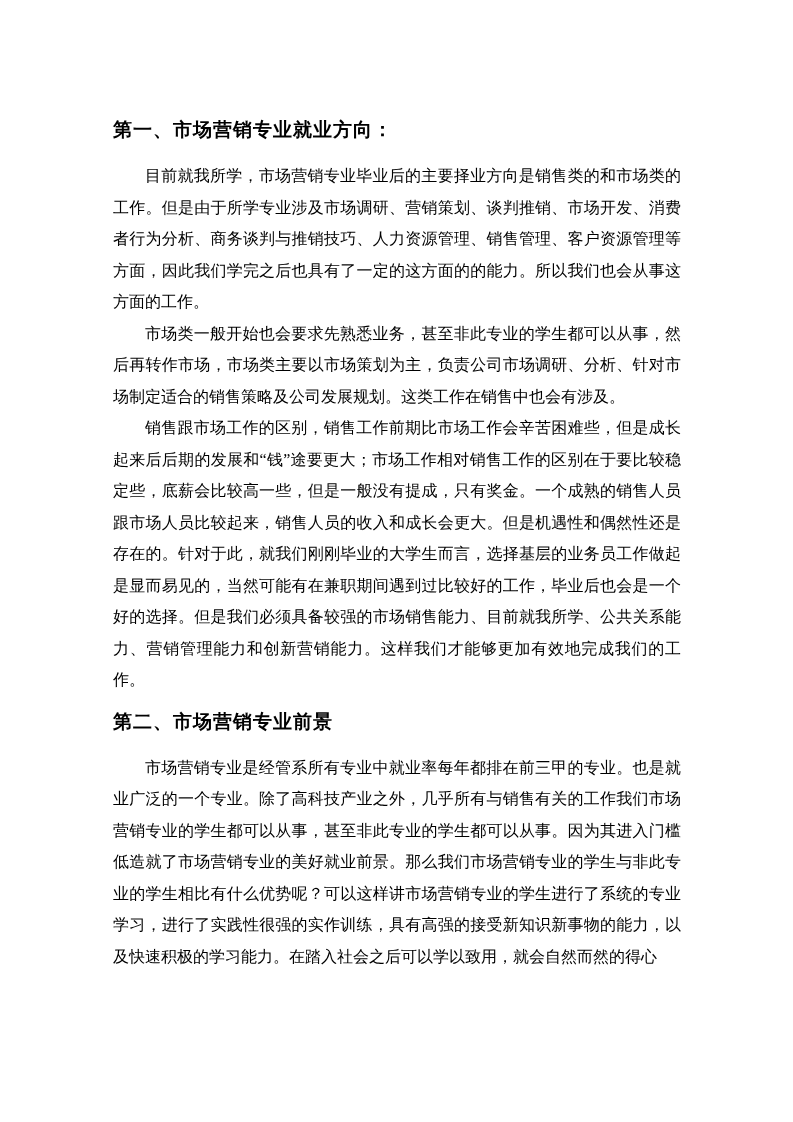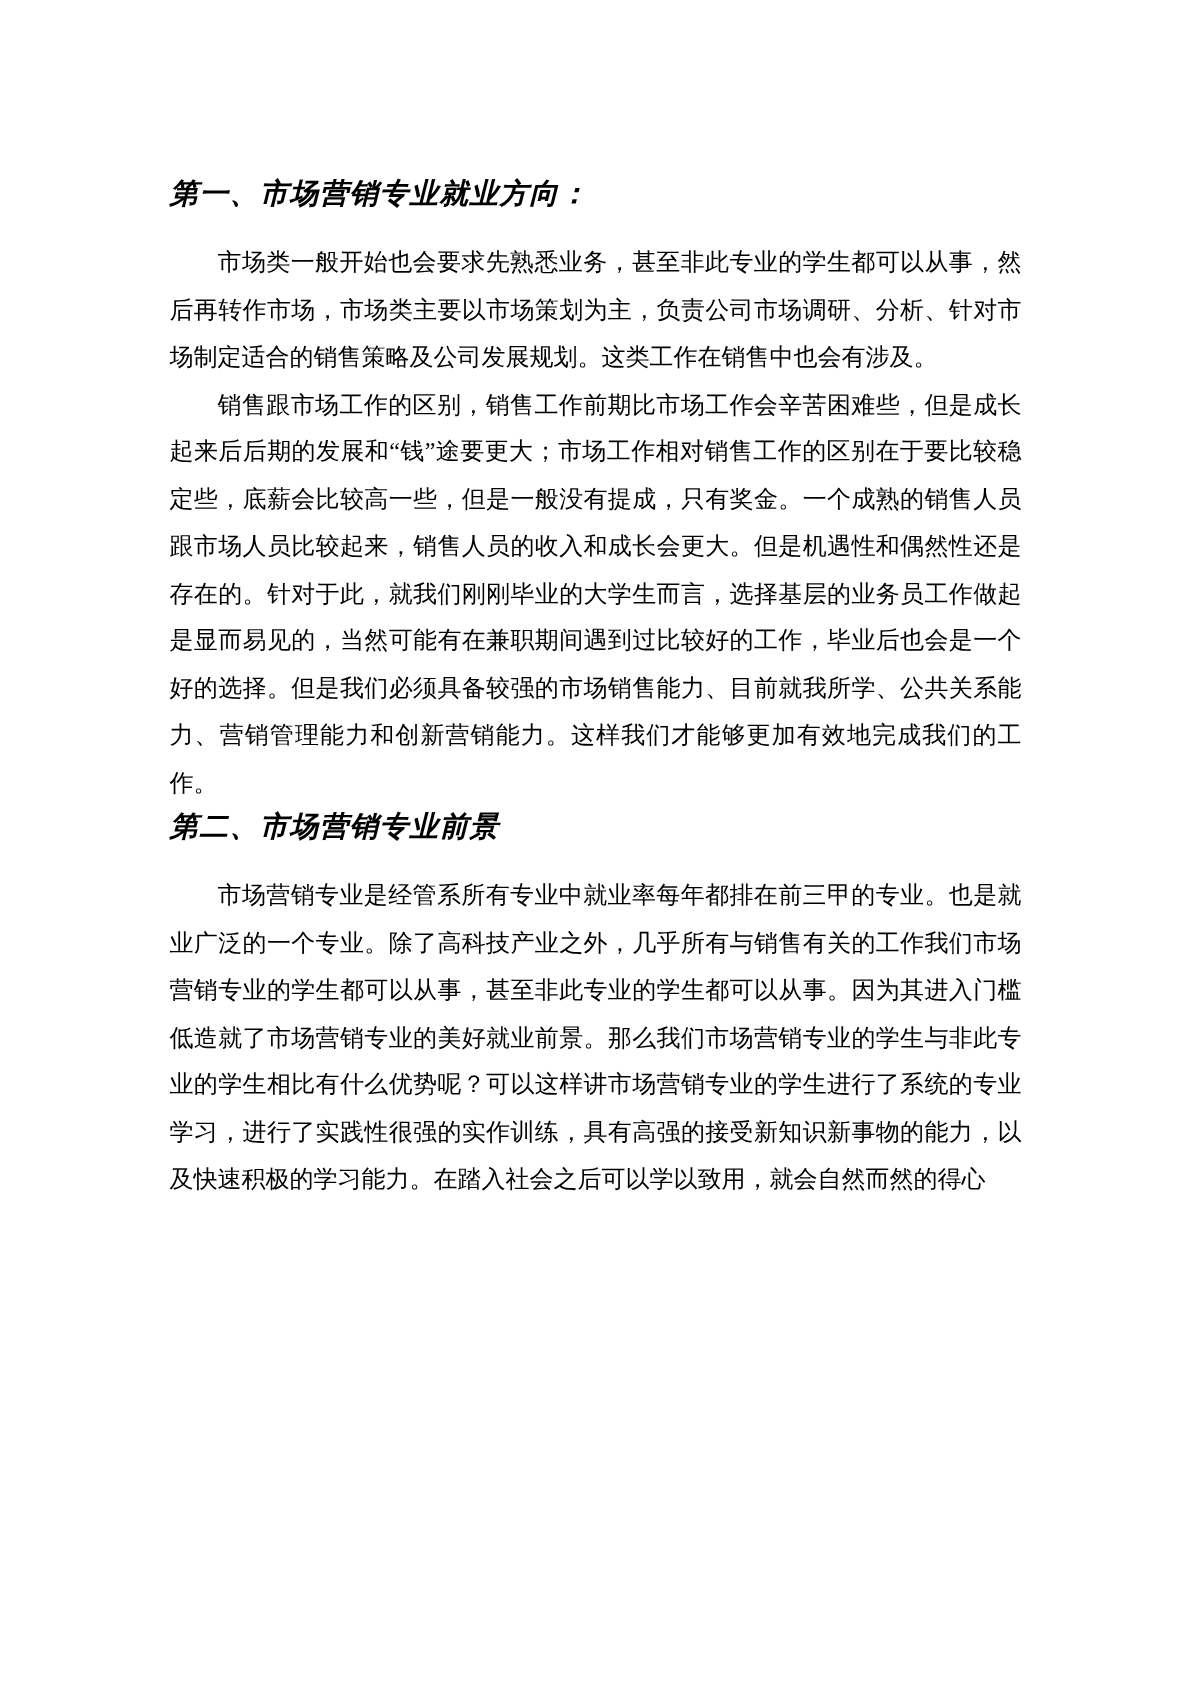--- a/index.html
+++ b/index.html
@@ -20,43 +20,44 @@
     padding: 116px 112px 0 113px;
   }
   .doc-heading {
     font-family: "Liberation Sans", "DejaVu Sans", sans-serif;
     font-size: 19px;
     font-weight: bold;
     color: #000000;
     line-height: 28px;
     margin: 0 0 16px 0;
     letter-spacing: 1px;
-    font-style: italic;
   }
   .doc-heading.second {
+    margin-top: 12px;
   }
   .doc-paragraph {
     font-family: "Liberation Serif", "DejaVu Serif", serif;
     font-size: 16px;
     color: #000000;
     line-height: 31.5px;
     margin: 0;
     text-indent: 2em;
     text-align: justify;
     text-justify: inter-ideograph;
   }
 </style>
 </head>
 <body>
 
 <div class="page">
   <div class="content">
 
     <h1 class="doc-heading">第一、市场营销专业就业方向：</h1>
 
+    <p class="doc-paragraph">目前就我所学，市场营销专业毕业后的主要择业方向是销售类的和市场类的工作。但是由于所学专业涉及市场调研、营销策划、谈判推销、市场开发、消费者行为分析、商务谈判与推销技巧、人力资源管理、销售管理、客户资源管理等方面，因此我们学完之后也具有了一定的这方面的的能力。所以我们也会从事这方面的工作。</p>
 
 
     <p class="doc-paragraph">市场类一般开始也会要求先熟悉业务，甚至非此专业的学生都可以从事，然后再转作市场，市场类主要以市场策划为主，负责公司市场调研、分析、针对市场制定适合的销售策略及公司发展规划。这类工作在销售中也会有涉及。</p>
 
     <p class="doc-paragraph">销售跟市场工作的区别，销售工作前期比市场工作会辛苦困难些，但是成长起来后后期的发展和“钱”途要更大；市场工作相对销售工作的区别在于要比较稳定些，底薪会比较高一些，但是一般没有提成，只有奖金。一个成熟的销售人员跟市场人员比较起来，销售人员的收入和成长会更大。但是机遇性和偶然性还是存在的。针对于此，就我们刚刚毕业的大学生而言，选择基层的业务员工作做起是显而易见的，当然可能有在兼职期间遇到过比较好的工作，毕业后也会是一个好的选择。但是我们必须具备较强的市场销售能力、目前就我所学、公共关系能力、营销管理能力和创新营销能力。这样我们才能够更加有效地完成我们的工作。</p>
 
     <h1 class="doc-heading second">第二、市场营销专业前景</h1>
 
     <p class="doc-paragraph">市场营销专业是经管系所有专业中就业率每年都排在前三甲的专业。也是就业广泛的一个专业。除了高科技产业之外，几乎所有与销售有关的工作我们市场营销专业的学生都可以从事，甚至非此专业的学生都可以从事。因为其进入门槛低造就了市场营销专业的美好就业前景。那么我们市场营销专业的学生与非此专业的学生相比有什么优势呢？可以这样讲市场营销专业的学生进行了系统的专业学习，进行了实践性很强的实作训练，具有高强的接受新知识新事物的能力，以及快速积极的学习能力。在踏入社会之后可以学以致用，就会自然而然的得心</p>
 

